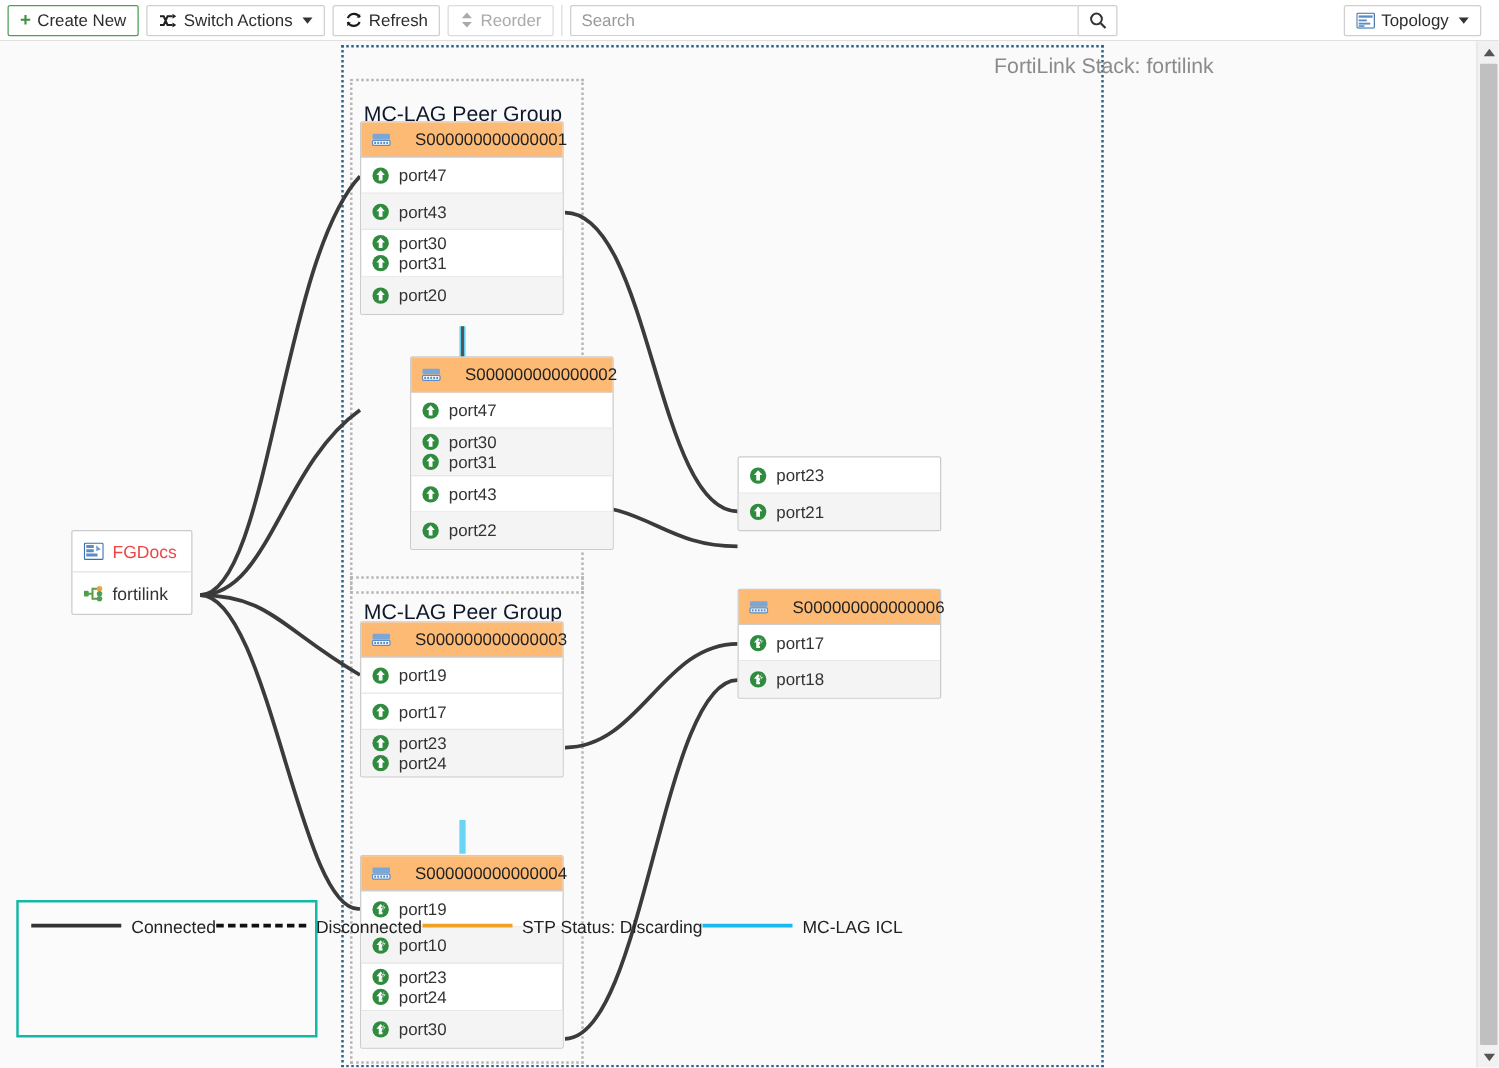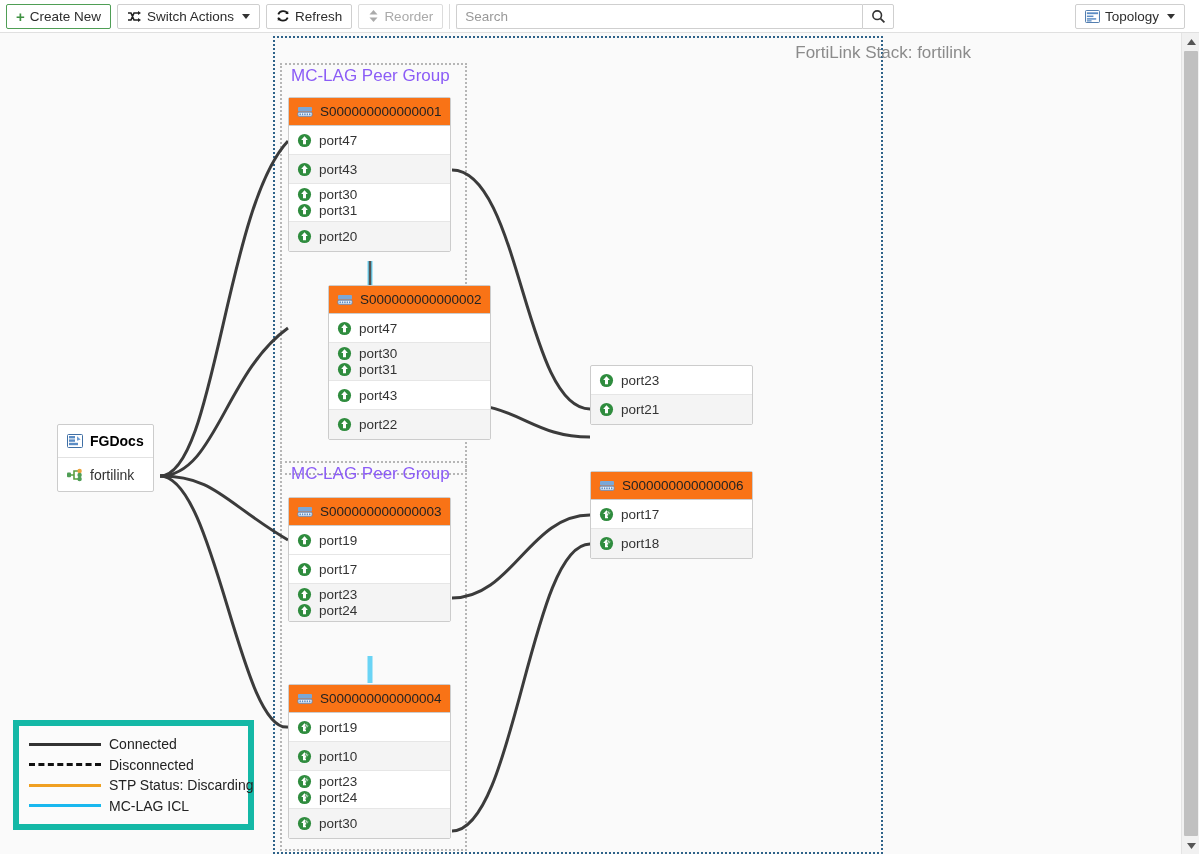--- a/index.html
+++ b/index.html
@@ -52,56 +52,56 @@
   .stack-box {
     position: absolute; left: 273px; top: 3px; width: 610px; height: 818px;
     border: 2px dotted #2e6289;
   }
   .stack-title {
     position: absolute; right: 210px; top: 10px; font-size: 17px; color: #8b8b8b;
     white-space: nowrap;
     margin-left: 24px;
   }
   .mclag-box { position: absolute; border: 2px dotted #b6b6b6; }
-  .mclag-title { position: absolute; font-size: 17px; color: #8b5cf6; white-space: nowrap; }
+  .mclag-title { position: absolute; font-size: 17px; color: #0f172a; white-space: nowrap; margin-top: 16px; }
 
   
   .node {
     position: absolute; background: #ffffff; border: 1px solid #cccccc;
     border-radius: 2px; width: 163px; z-index: 4;
   }
   .node-head {
-    display: flex; align-items: center; gap: 7px;
-    height: 28px; padding: 0 8px; background: #f97316; border-bottom: 1px solid #cccccc;
+    display: flex; align-items: center; gap: 19px;
+    height: 28px; padding: 0 8px; background: #fdba74; border-bottom: 1px solid #cccccc;
     font-size: 13.5px; color: #222;
   }
   .port-row {
     display: flex; align-items: center; gap: 7px;
     padding: 4px 8px; font-size: 13.5px; color: #333;
     border-bottom: 1px solid #e6e6e6; min-height: 29px;
   }
   .port-row:last-child { border-bottom: none; }
   .port-row.alt { background: #f4f4f4; }
   .port-row.multi { flex-direction: column; align-items: stretch; gap: 1px; padding: 3px 8px; }
   .port-line { display: flex; align-items: center; gap: 7px; }
 
   
   .fg-node {
     position: absolute; left: 57px; top: 391px; width: 97px;
     background: #fff; border: 1px solid #cccccc; border-radius: 2px; z-index: 4;
   }
   .fg-row { display: flex; align-items: center; gap: 7px; height: 33px; padding: 0 9px; font-size: 14px; }
-  .fg-row.top { border-bottom: 1px solid #e2e2e2; font-weight: bold; color: #000000; }
+  .fg-row.top { border-bottom: 1px solid #e2e2e2; font-weight: normal; color: #ef4444; }
   .fg-row.bottom { color: #333; }
 
   
   .legend {
     position: absolute; left: 13px; top: 687px; width: 241px; height: 110px;
-    background: #fbfbfb; border: 6px solid #14b8a6; z-index: 6;
-    padding: 8px 10px; display: flex; flex-direction: column; justify-content: space-around;
+    background: #fbfbfb; border: 2px solid #14b8a6; z-index: 6;
+    padding: 8px 10px; display: flex; flex-direction: row; justify-content: space-around;
   }
   .legend-row { display: flex; align-items: center; gap: 0px; height: 21px; }
   .legend-line { width: 72px; height: 0; margin-right: 8px; flex: none; }
   .legend-label { font-size: 14px; color: #222; white-space: nowrap; }
 
   
   .vscroll { position: absolute; right: 0; top: 33px; width: 18px; height: 821px;
              background: #f1f1f1; border-left: 1px solid #e4e4e4; }
   .vs-arrow { width: 18px; height: 18px; display: flex; align-items: center; justify-content: center; }
   .vs-thumb { position: absolute; top: 18px; left: 2px; width: 14px; height: 785px; background: #c0c0c0; border-radius: 1px; }

